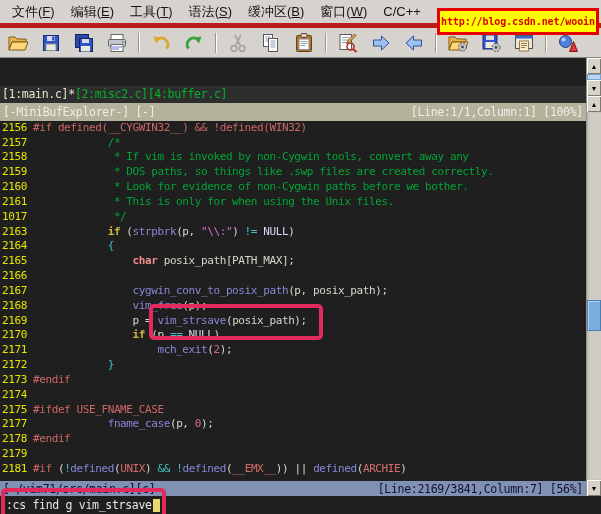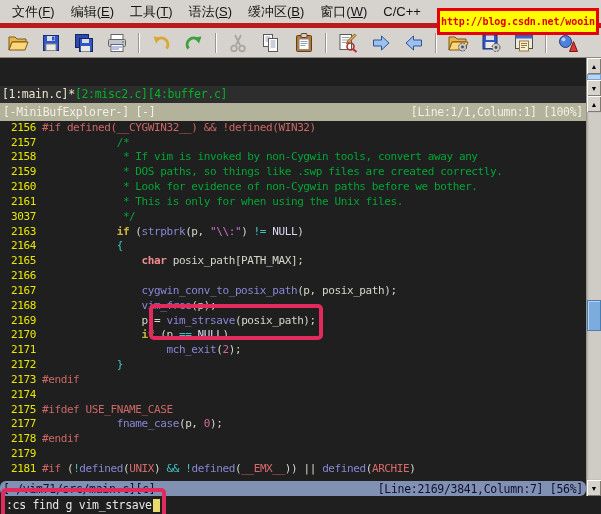--- a/index.html
+++ b/index.html
@@ -34,31 +34,31 @@
            letter-spacing:-0.3px;display:flex;align-items:center;padding-left:2px;
            box-sizing:border-box;white-space:pre;}
   .buf-current{color:#e8e5cc;} .buf-other{color:#00b428;}
 
   .mbe{height:18px;background:#b3b29a;color:#efefe7;font:11.5px "DejaVu Sans Mono",monospace;
        letter-spacing:-0.3px;display:flex;align-items:center;justify-content:space-between;
        padding:8px 3px;box-sizing:border-box;white-space:pre;}
 
   .code{height:386px;position:relative;background:#1f1f1f;
         font:11px "DejaVu Sans Mono",monospace;letter-spacing:-0.4px;
-        padding-left:11px;box-sizing:border-box;overflow:hidden;}
+        padding-left:2px;box-sizing:border-box;overflow:hidden;}
   .cl{height:14.84px;line-height:14.84px;white-space:pre;}
   .ln{color:#e6e600;display:inline-block;width:31px;}
   .s-pre{color:#cd6666;} .s-cmt{color:#00a535;} .s-kw{color:#cbb33c;font-weight:bold;}
   .s-fn{color:#8787d7;} .s-str{color:#cf6fcf;} .s-type{color:#ef8c8c;font-weight:bold;}
   .s-op{color:#41c1c1;} .s-mac{color:#d96a6a;} .s-nul{color:#d8d8f0;}
   .s-num{color:#d4679f;} .s-txt{color:#d6d6cc;}
 
   .statusline{height:16px;background:#8191b4;color:#10102c;font:11.5px "DejaVu Sans Mono",monospace;
               letter-spacing:-0.3px;display:flex;align-items:center;justify-content:space-between;
-              padding:0 3px;box-sizing:border-box;white-space:pre;border-radius:6px;}
+              padding:0 3px;box-sizing:border-box;white-space:pre;}
 
   
   .scrollcol{width:15px;display:flex;flex-direction:column;background:#cfccc5;
              border-left:1px solid #99958d;box-sizing:border-box;flex:0 0 auto;}
   .sb-btn{height:16px;background:#d6d3cc;display:flex;align-items:center;justify-content:center;
           font-size:7px;color:#000;flex:0 0 auto;
           box-shadow:inset 1px 1px 0 #fcfcfa, inset -1px -1px 0 #7e7a72;}
   .mbe-sb{height:38px;display:flex;flex-direction:column;}
   .mbe-track{flex:1;position:relative;background:#cfccc5;}
   .mbe-thumb{position:absolute;top:0;left:0;right:0;height:6px;background:#b9d4f0;
@@ -231,21 +231,21 @@
       </div>
 
       <div class="code">
         <div id="code-lines">
             <div class="cl"><span class="ln">2156</span><span class="s-pre">#if defined(__CYGWIN32__) &amp;&amp; !defined(WIN32)</span></div>
             <div class="cl"><span class="ln">2157</span><span class="s-cmt">            /*</span></div>
             <div class="cl"><span class="ln">2158</span><span class="s-cmt">             * If vim is invoked by non-Cygwin tools, convert away any</span></div>
             <div class="cl"><span class="ln">2159</span><span class="s-cmt">             * DOS paths, so things like .swp files are created correctly.</span></div>
             <div class="cl"><span class="ln">2160</span><span class="s-cmt">             * Look for evidence of non-Cygwin paths before we bother.</span></div>
             <div class="cl"><span class="ln">2161</span><span class="s-cmt">             * This is only for when using the Unix files.</span></div>
-            <div class="cl"><span class="ln">3037</span><span class="s-cmt">             */</span></div>
+            <div class="cl"><span class="ln">1017</span><span class="s-cmt">             */</span></div>
             <div class="cl"><span class="ln">2163</span><span class="s-txt">            </span><span class="s-kw">if</span><span class="s-txt"> (</span><span class="s-fn">strpbrk</span><span class="s-txt">(p, </span><span class="s-str">"\\:"</span><span class="s-txt">) </span><span class="s-op">!=</span><span class="s-txt"> </span><span class="s-nul">NULL</span><span class="s-txt">)</span></div>
             <div class="cl"><span class="ln">2164</span><span class="s-txt">            </span><span class="s-op">{</span></div>
             <div class="cl"><span class="ln">2165</span><span class="s-txt">                </span><span class="s-type">char</span><span class="s-txt"> posix_path[PATH_MAX];</span></div>
             <div class="cl"><span class="ln">2166</span></div>
             <div class="cl"><span class="ln">2167</span><span class="s-txt">                </span><span class="s-fn">cygwin_conv_to_posix_path</span><span class="s-txt">(p, posix_path);</span></div>
             <div class="cl"><span class="ln">2168</span><span class="s-txt">                </span><span class="s-fn">vim_free</span><span class="s-txt">(p);</span></div>
             <div class="cl"><span class="ln">2169</span><span class="s-txt">                p = </span><span class="s-fn">vim_strsave</span><span class="s-txt">(posix_path);</span></div>
             <div class="cl"><span class="ln">2170</span><span class="s-txt">                </span><span class="s-kw">if</span><span class="s-txt"> (p </span><span class="s-op">==</span><span class="s-txt"> </span><span class="s-nul">NULL</span><span class="s-txt">)</span></div>
             <div class="cl"><span class="ln">2171</span><span class="s-txt">                    </span><span class="s-fn">mch_exit</span><span class="s-txt">(</span><span class="s-num">2</span><span class="s-txt">);</span></div>
             <div class="cl"><span class="ln">2172</span><span class="s-txt">            </span><span class="s-op">}</span></div>

